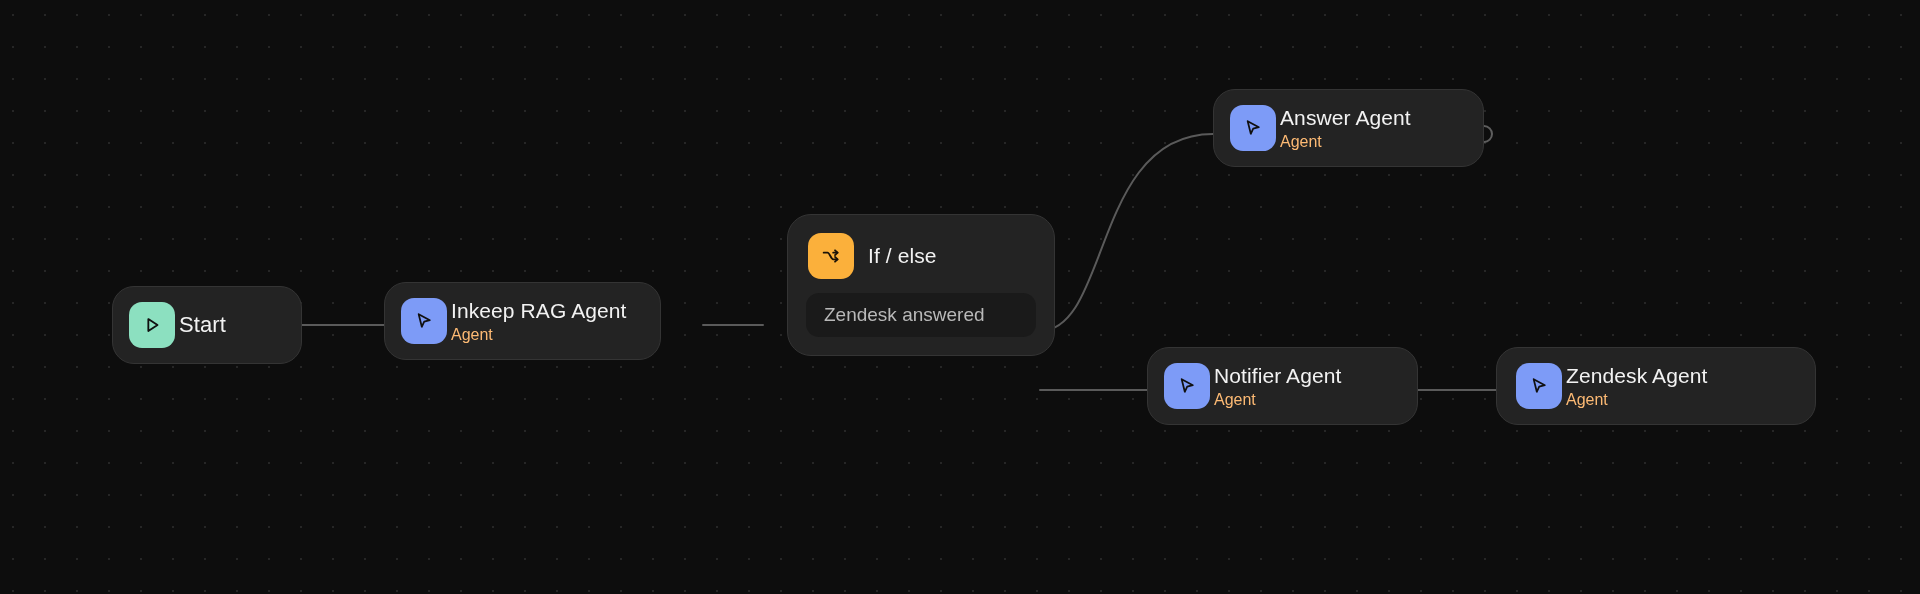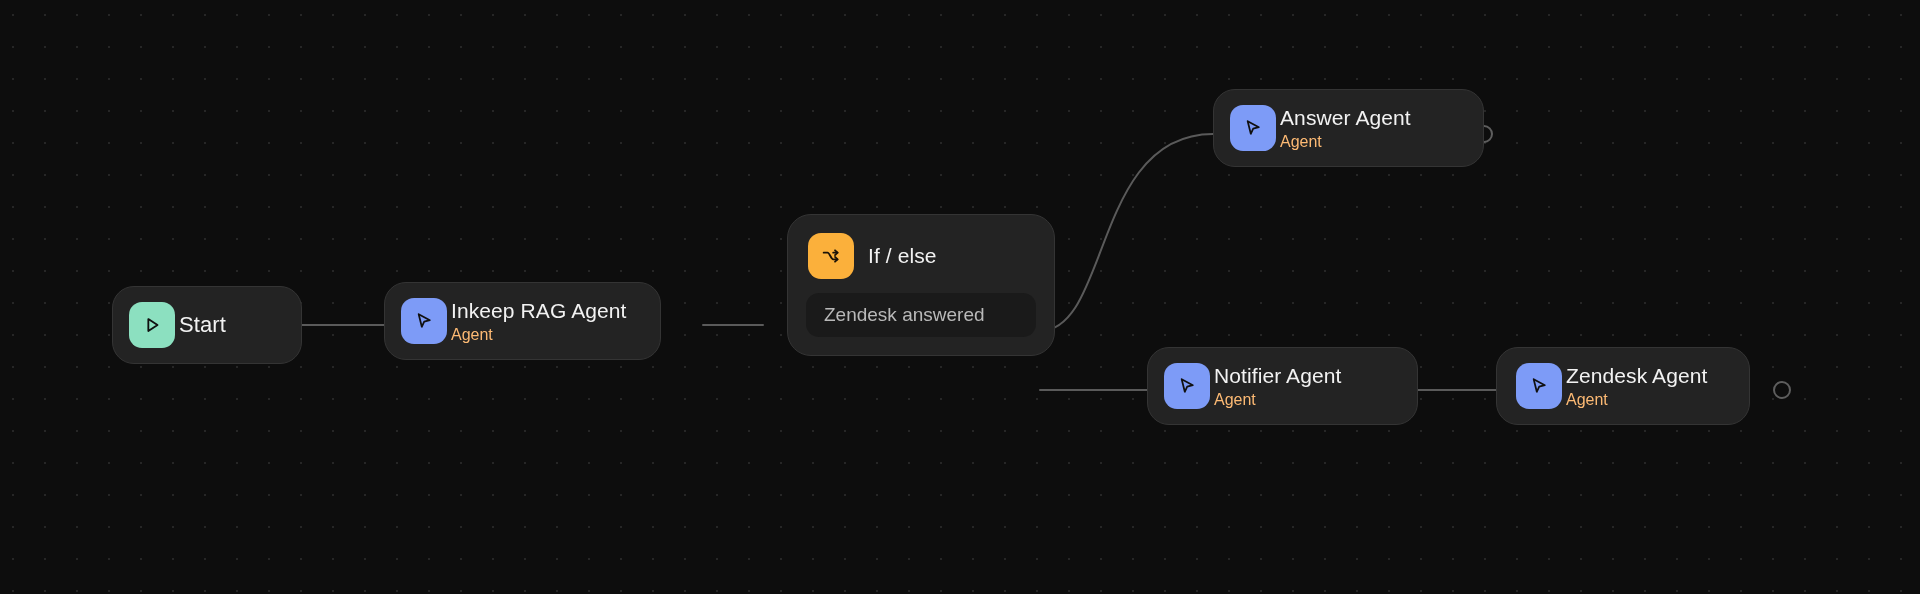--- a/index.html
+++ b/index.html
@@ -216,21 +216,21 @@
       <svg width="22" height="22" viewBox="0 0 24 24" fill="none" stroke="#101010" stroke-width="1.9" stroke-linejoin="round" stroke-linecap="round">
         <path d="M6.2 4.6 L18.4 11.1 L12.2 12.6 L9.6 18.3 Z"></path>
       </svg>
     </div>
     <div class="node-text">
       <div class="node-title">Notifier Agent</div>
       <div class="node-subtitle">Agent</div>
     </div>
   </div>
 
-  <div class="node node-simple" style="left:1496px; top:347px; width:254px;padding-left:19px;">
+  <div class="node node-simple" style="left:1496px; top:347px; width:320px;padding-left:19px;">
     <div class="icon-tile blue">
       <svg width="22" height="22" viewBox="0 0 24 24" fill="none" stroke="#101010" stroke-width="1.9" stroke-linejoin="round" stroke-linecap="round">
         <path d="M6.2 4.6 L18.4 11.1 L12.2 12.6 L9.6 18.3 Z"></path>
       </svg>
     </div>
     <div class="node-text">
       <div class="node-title">Zendesk Agent</div>
       <div class="node-subtitle">Agent</div>
     </div>
   </div>

